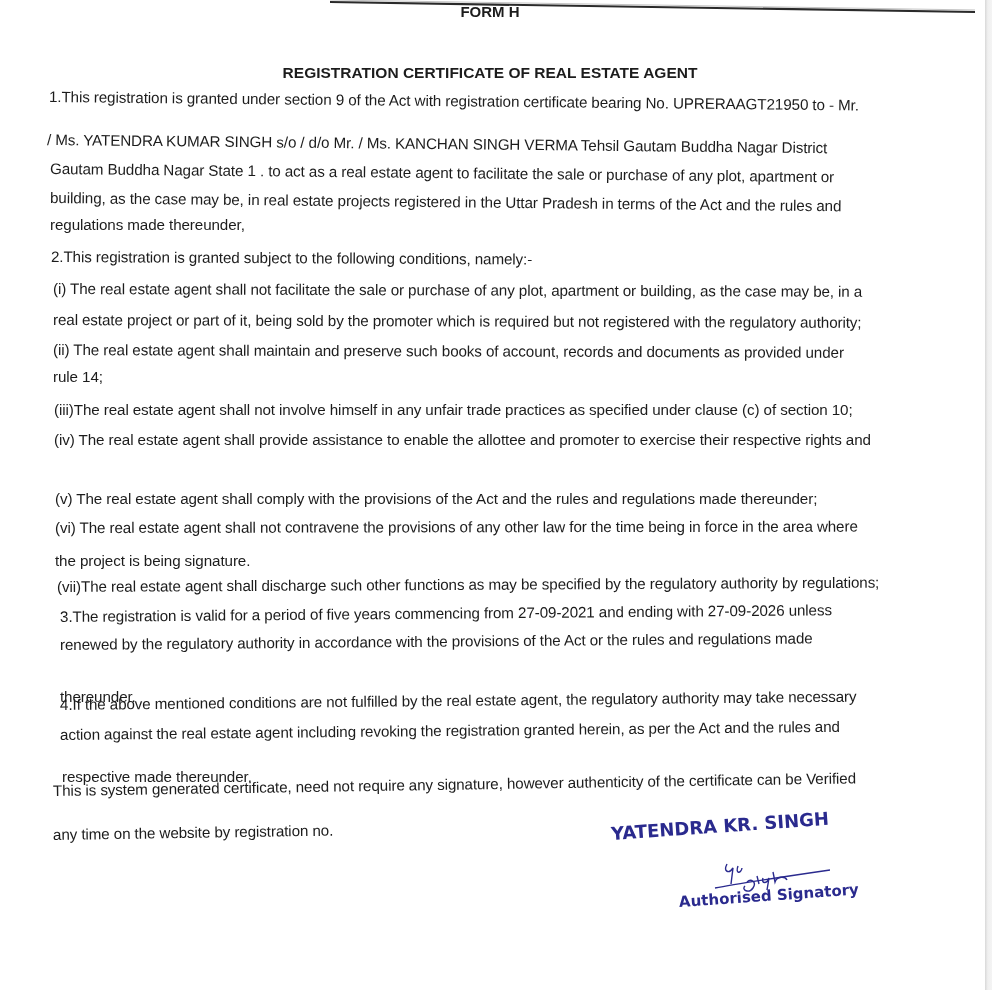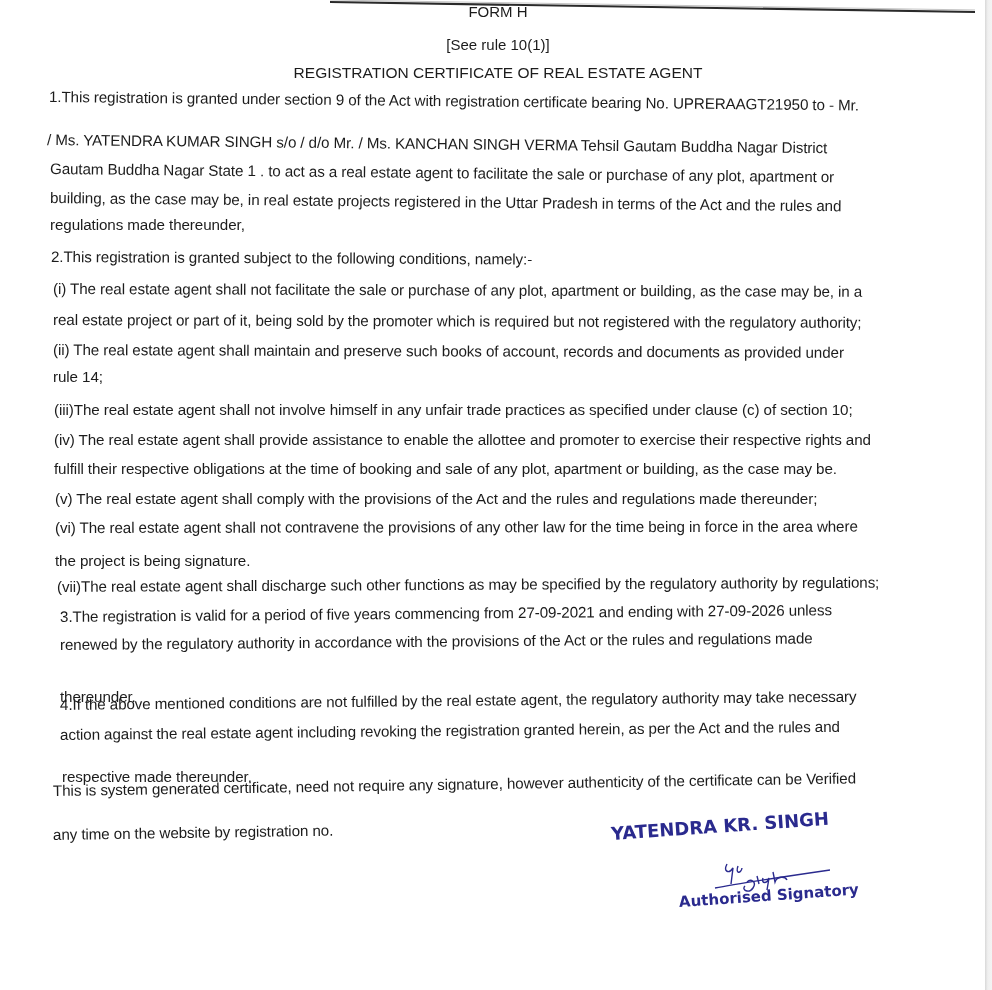--- a/index.html
+++ b/index.html
@@ -19,55 +19,53 @@
   .topline {
     position:absolute; left:330px; top:0; width:645px; height:14px;
   }
   .line {
     position:absolute; left:46px; white-space:nowrap;
     font-size:15.2px; color:#1c1c1c; letter-spacing:-0.1px;
     transform-origin:left center;
   }
   .center {
     position:absolute; left:0; width:980px; text-align:center;
-    font-weight:normal; color:#1c1c1c;margin-left:8px;
+    font-weight:bold; color:#1c1c1c;
   }
   .stamp {
     position:absolute; color:#2a2a8e; font-weight:bold;
     font-family:"DejaVu Sans", sans-serif; white-space:nowrap;
     transform-origin:left center;
   }
 </style>
 </head>
 <body>
 
 <div class="page">
   <svg class="topline" viewBox="0 0 645 14">
     <path d="M0 2 L645 12" stroke="#2a2a2a" stroke-width="2.2" fill="none"></path>
     <path d="M0 0 L645 10" stroke="#888" stroke-width="1" fill="none" opacity="0.5"></path>
   </svg>
 
   <div class="center" style="top:3px;font-size:15px;">FORM H</div>
-  <div class="center" style="top:36px;font-size:15px;">[See rule 10(1)]</div>
   <div class="center" style="top:64px;font-size:15.5px;">REGISTRATION CERTIFICATE OF REAL ESTATE AGENT</div>
 
   <div class="line" style="top:88px;left:49px;transform:rotate(0.6deg);">1.This registration is granted under section 9 of the Act with registration certificate bearing No. UPRERAAGT21950 to - Mr.</div>
   <div class="line" style="top:131px;left:47px;transform:rotate(0.6deg);">/ Ms. YATENDRA KUMAR SINGH s/o / d/o Mr. / Ms. KANCHAN SINGH VERMA Tehsil Gautam Buddha Nagar District</div>
   <div class="line" style="top:160px;left:50px;transform:rotate(0.6deg);">Gautam Buddha Nagar State 1 . to act as a real estate agent to facilitate the sale or purchase of any plot, apartment or</div>
   <div class="line" style="top:189px;left:50px;transform:rotate(0.6deg);">building, as the case may be, in real estate projects registered in the Uttar Pradesh in terms of the Act and the rules and</div>
   <div class="line" style="top:216px;left:50px;">regulations made thereunder,</div>
 
   <div class="line" style="top:248px;left:51px;transform:rotate(0.3deg);">2.This registration is granted subject to the following conditions, namely:-</div>
   <div class="line" style="top:280px;left:53px;transform:rotate(0.2deg);">(i) The real estate agent shall not facilitate the sale or purchase of any plot, apartment or building, as the case may be, in a</div>
   <div class="line" style="top:311px;left:53px;transform:rotate(0.2deg);">real estate project or part of it, being sold by the promoter which is required but not registered with the regulatory authority;</div>
   <div class="line" style="top:341px;left:53px;transform:rotate(0.2deg);">(ii) The real estate agent shall maintain and preserve such books of account, records and documents as provided under</div>
   <div class="line" style="top:368px;left:53px;">rule 14;</div>
   <div class="line" style="top:401px;left:54px;">(iii)The real estate agent shall not involve himself in any unfair trade practices as specified under clause (c) of section 10;</div>
   <div class="line" style="top:431px;left:54px;">(iv) The real estate agent shall provide assistance to enable the allottee and promoter to exercise their respective rights and</div>
-  <div class="line" style="top:460px;left:54px;">fulfill their respective obligations at the time of booking and sale of any plot, apartment or building, as the case may be.</div>
   <div class="line" style="top:490px;left:55px;">(v) The real estate agent shall comply with the provisions of the Act and the rules and regulations made thereunder;</div>
   <div class="line" style="top:519px;left:55px;transform:rotate(-0.1deg);">(vi) The real estate agent shall not contravene the provisions of any other law for the time being in force in the area where</div>
   <div class="line" style="top:552px;left:55px;">the project is being signature.</div>
   <div class="line" style="top:578px;left:57px;transform:rotate(-0.3deg);">(vii)The real estate agent shall discharge such other functions as may be specified by the regulatory authority by regulations;</div>
 
   <div class="line" style="top:608px;left:60px;transform:rotate(-0.5deg);">3.The registration is valid for a period of five years commencing from 27-09-2021 and ending with 27-09-2026 unless</div>
   <div class="line" style="top:636px;left:60px;transform:rotate(-0.5deg);">renewed by the regulatory authority in accordance with the provisions of the Act or the rules and regulations made</div>
   <div class="line" style="top:688px;left:60px;">thereunder.</div>
 
   <div class="line" style="top:696px;left:60px;transform:rotate(-0.6deg);">4.If the above mentioned conditions are not fulfilled by the real estate agent, the regulatory authority may take necessary</div>

